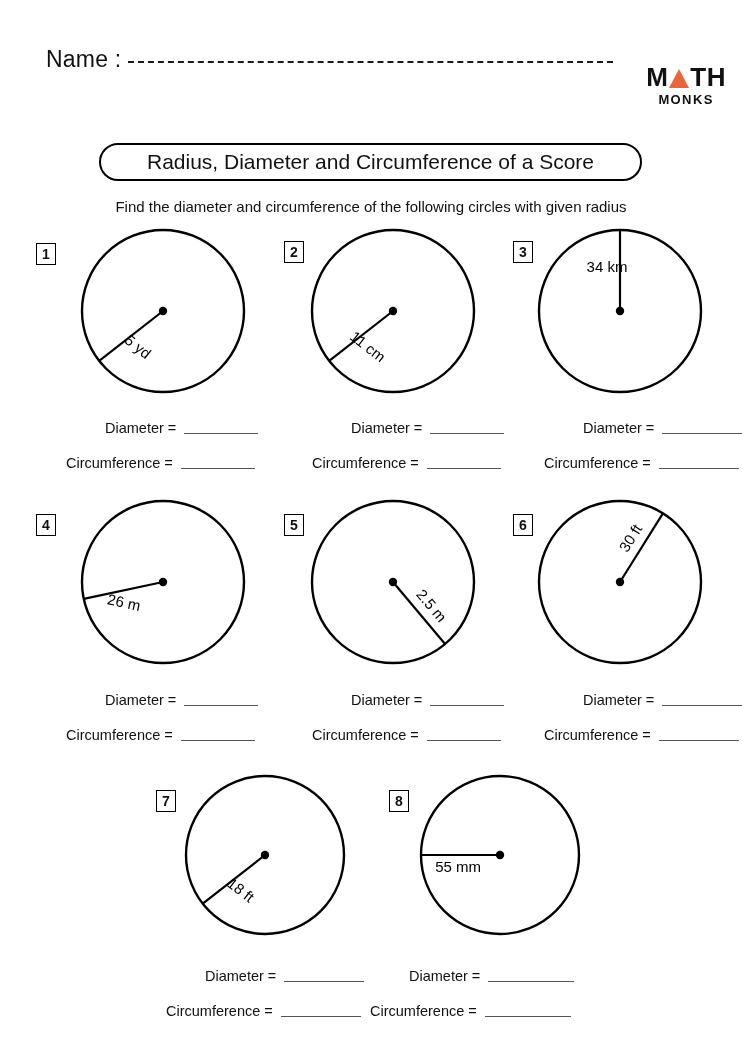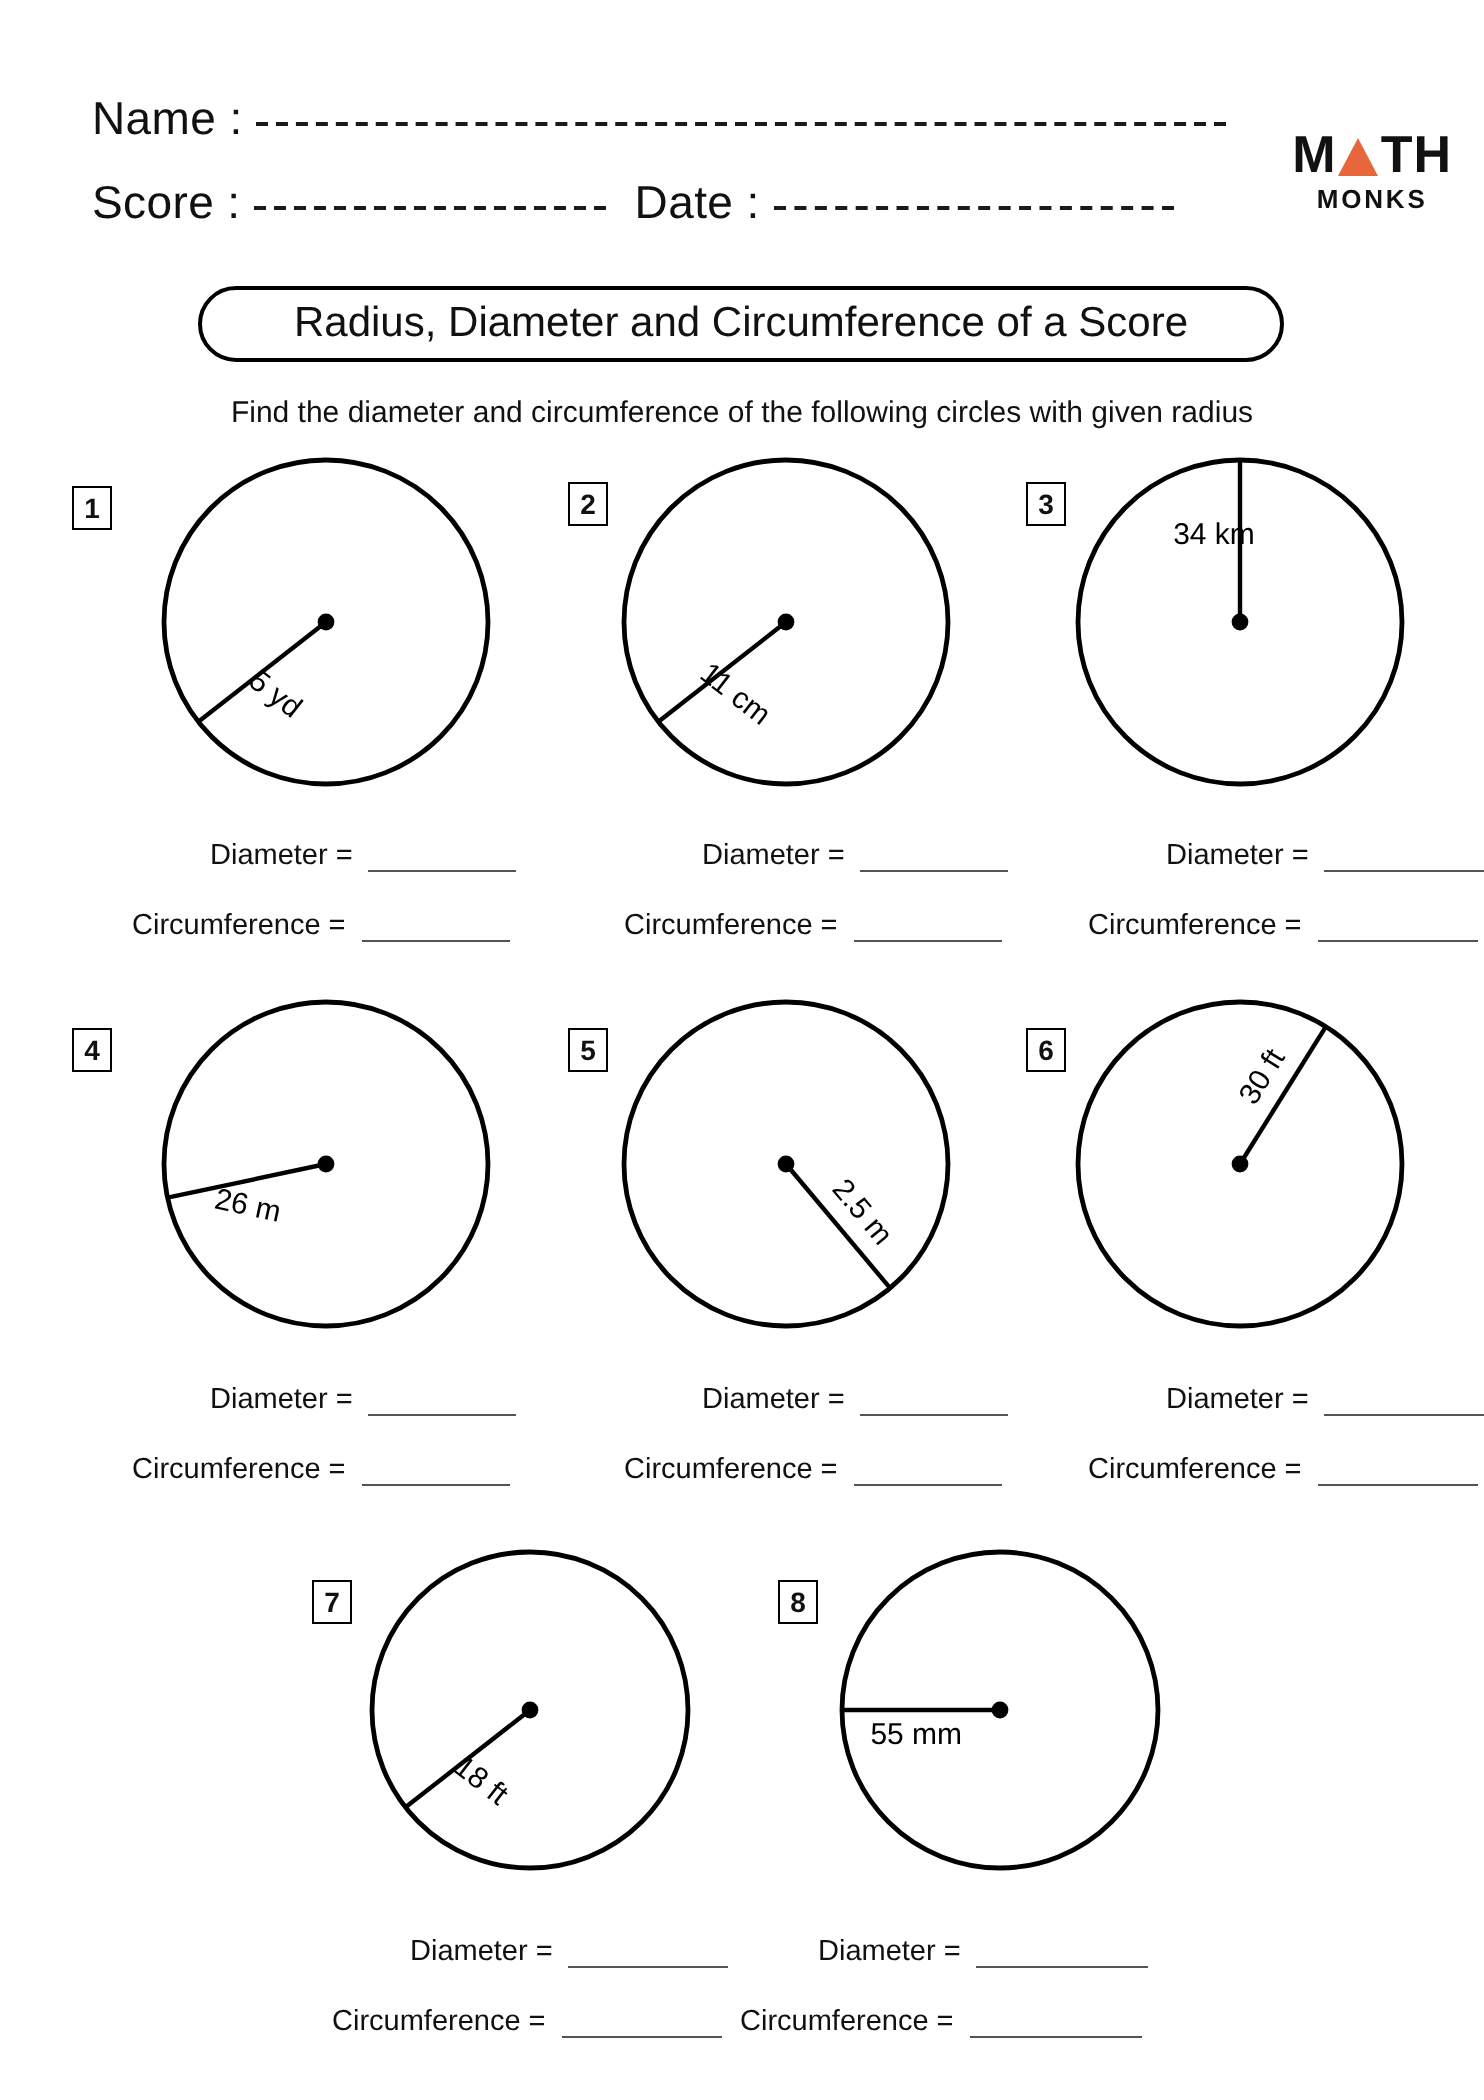--- a/index.html
+++ b/index.html
@@ -116,47 +116,41 @@
   }
   .circle-svg { display: block; }
 
   .answers {
     position: absolute;
     font-size: 14.5px;
     white-space: nowrap;
   }
   .ans-line {
     display: flex;
-    align-items: flex-end;
+    align-items: flex-start;
     margin-bottom: 19px;
   }
   .ans-blank {
     display: inline-block;
     width: 74px;
     border-bottom: 1.6px solid #555;
     margin-left: 8px;
     height: 13px;
   }
 </style>
 </head>
 <body>
 
 <div class="header">
 
   <div class="field-row" id="name-row">
     <span class="field-label">Name :</span>
     <span class="dash-line" style="width:485px;"></span>
   </div>
 
-  <div class="field-row" id="score-row">
-    <span class="field-label">Score :</span>
-    <span class="dash-line" style="width:176px;"></span>
-    <span class="field-label" style="margin-left:14px;">Date :</span>
-    <span class="dash-line" style="width:200px;"></span>
-  </div>
 
   <div class="logo">
     <div class="logo-main">
       <span>M</span>
       <span class="logo-tri"></span>
       <span>TH</span>
     </div>
     <div class="logo-sub">MONKS</div>
   </div>
 </div>

